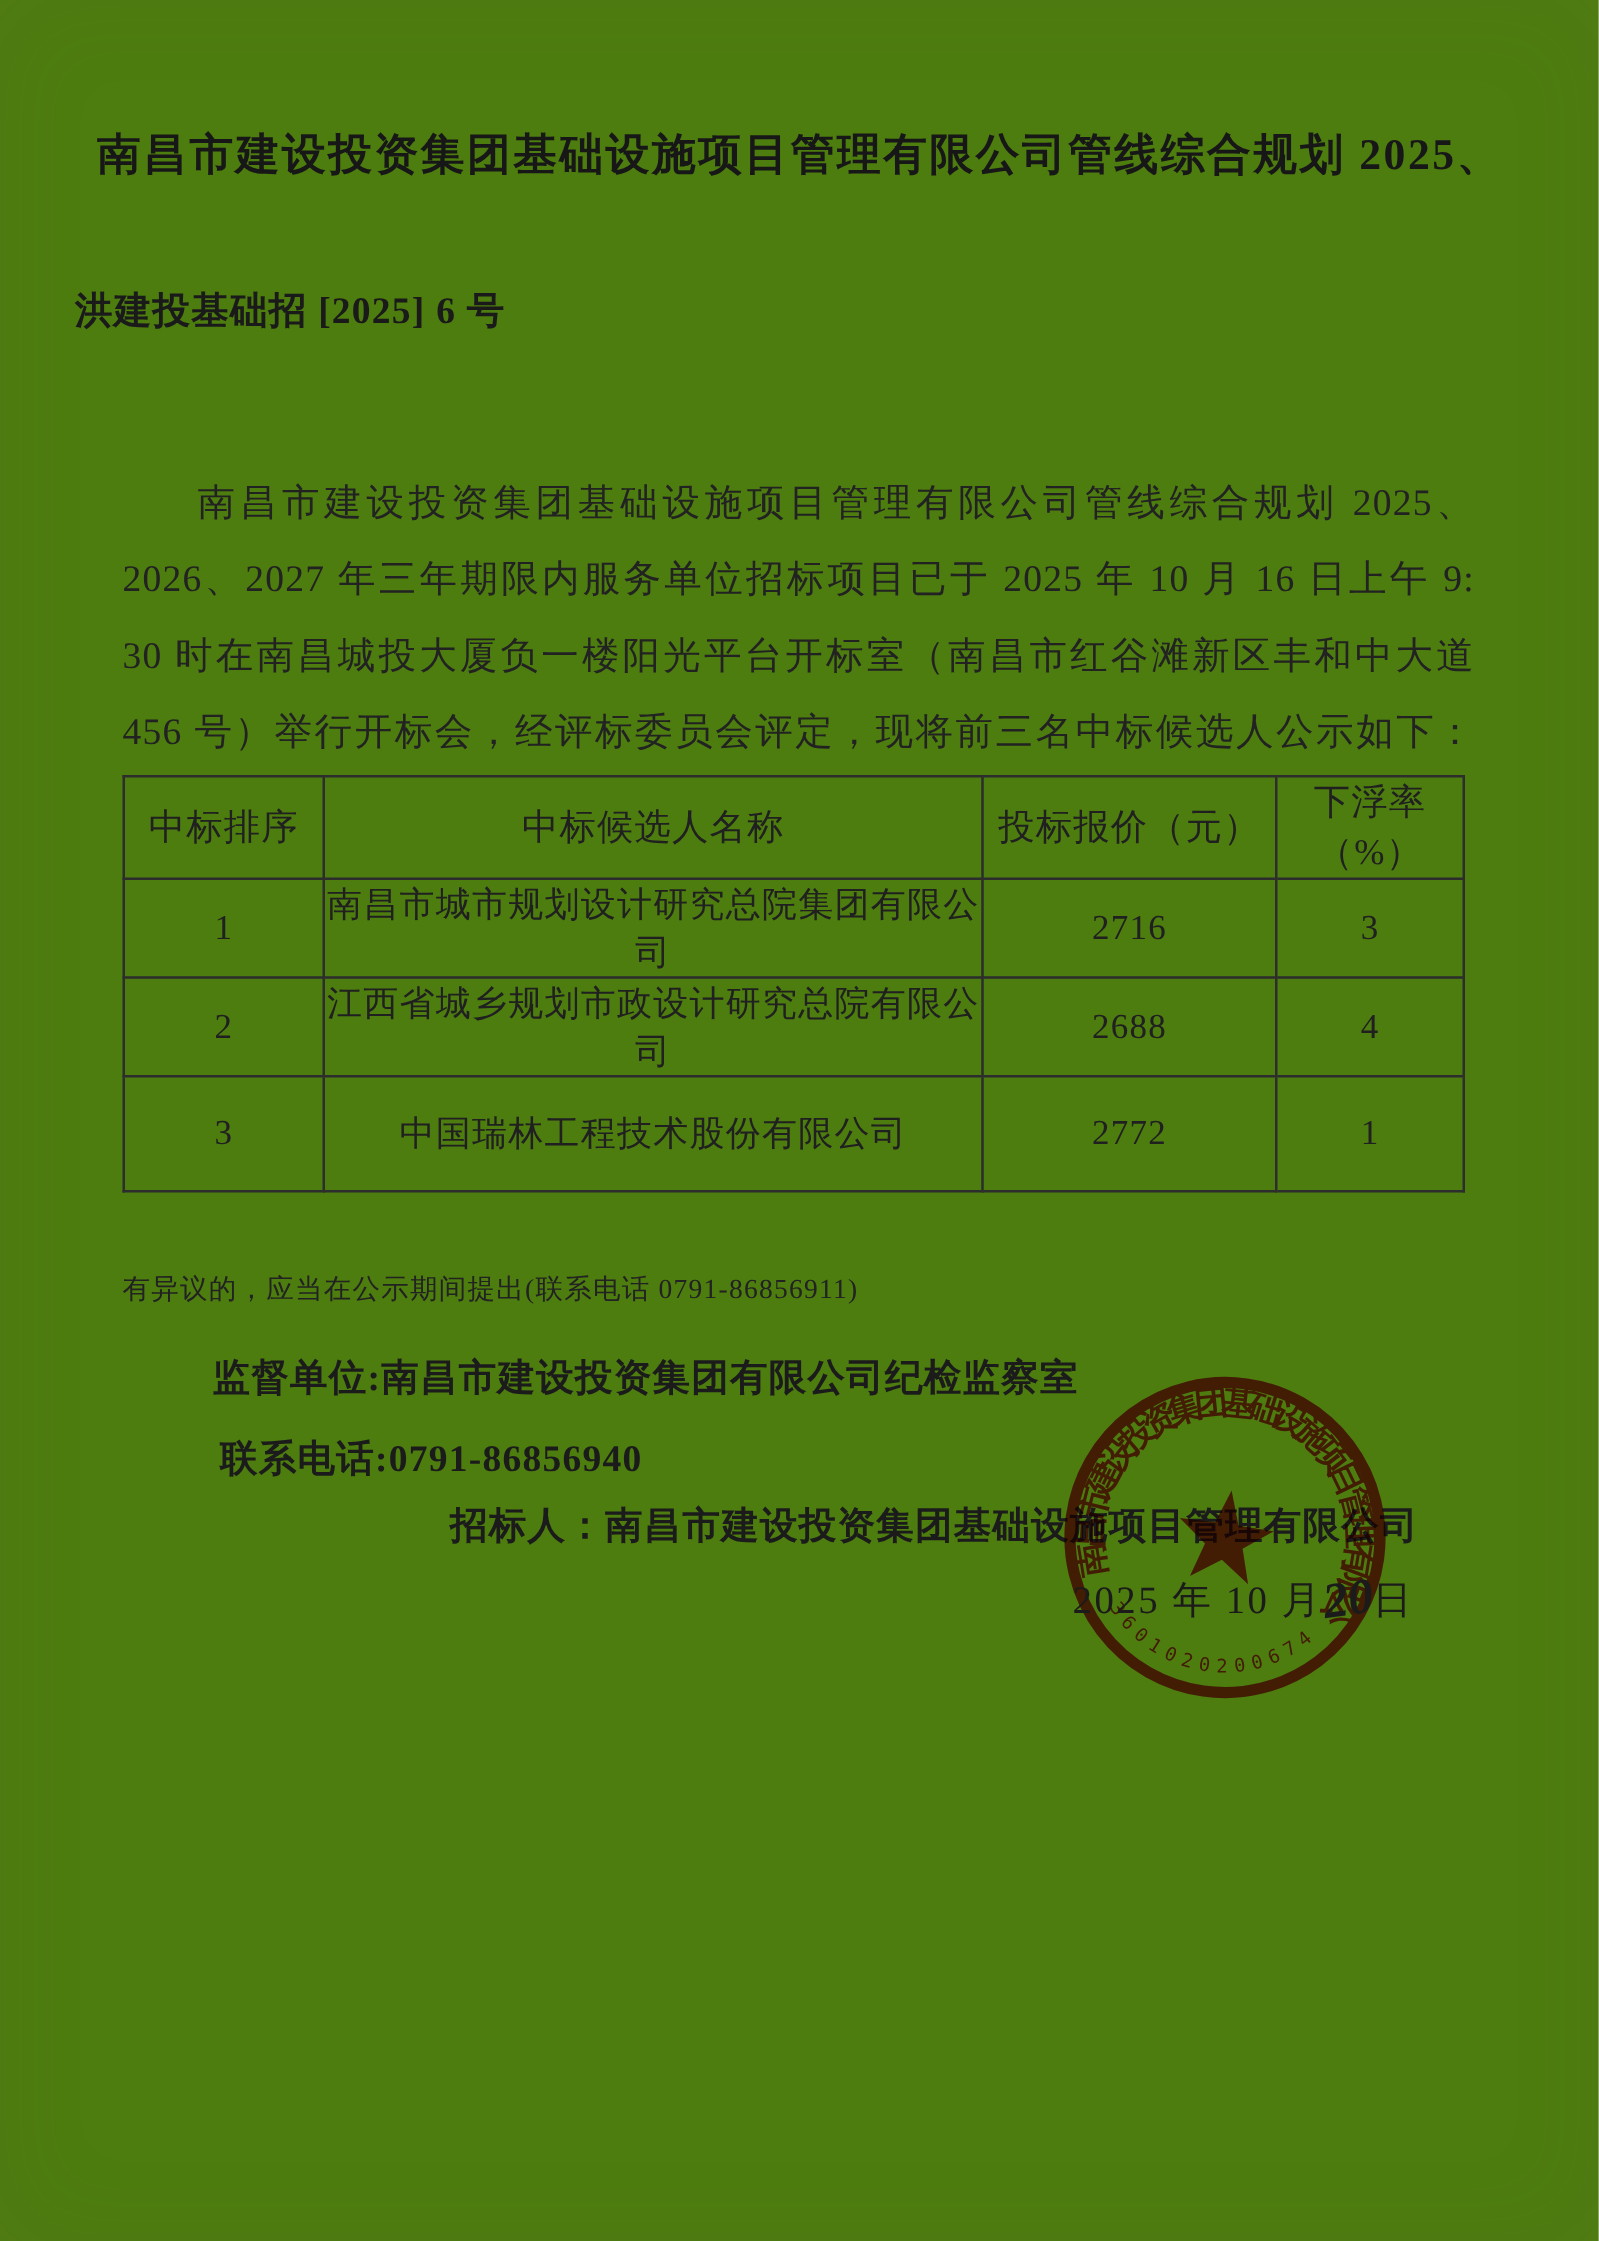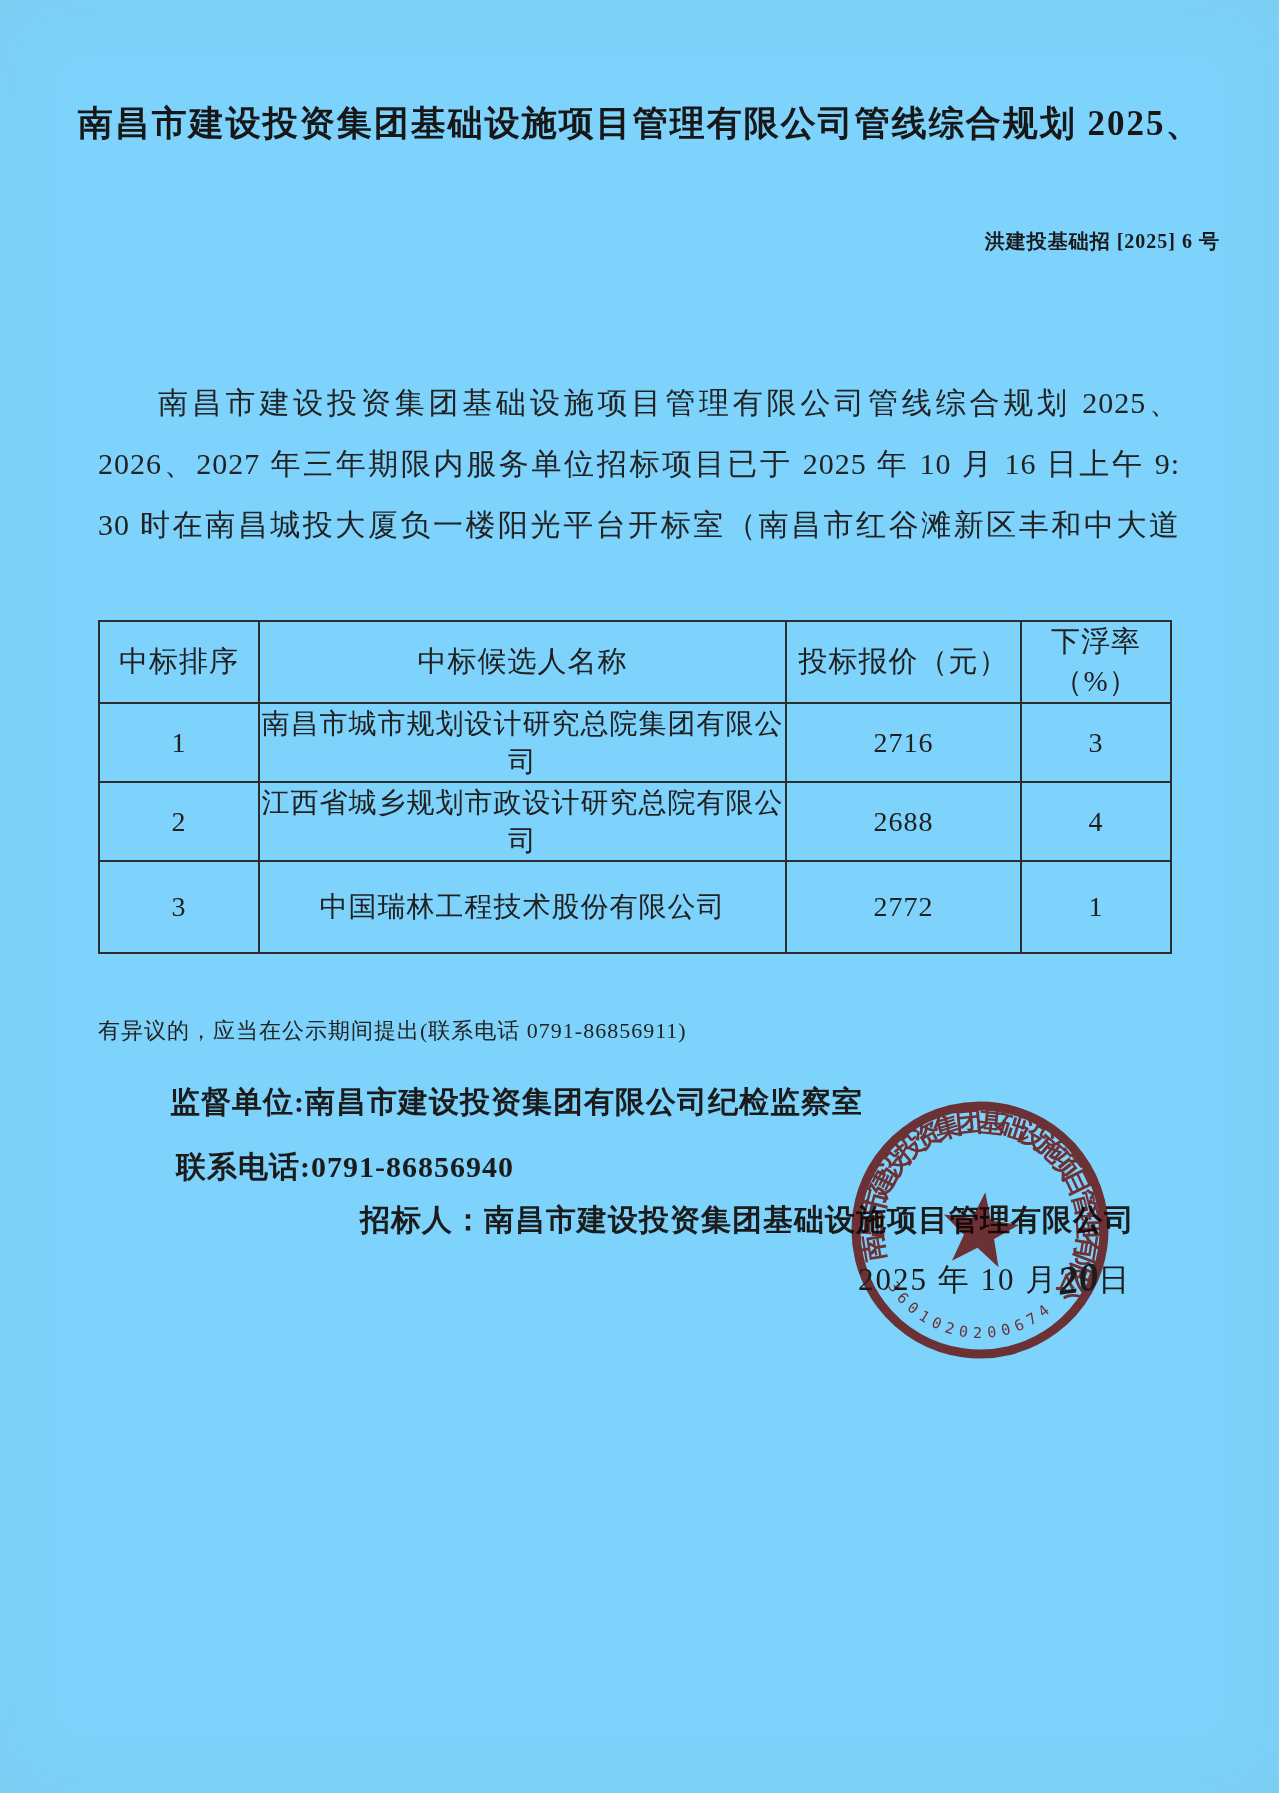--- a/index.html
+++ b/index.html
@@ -1,33 +1,33 @@
 <!DOCTYPE html>
 <html><head>
 <meta charset="utf-8">
 <style>
   html,body{margin:0;padding:0;background:#e9e7e3;}
   .page{
     position:relative;
     width:1279px;height:1793px;
     margin:0 auto;
-    background:#7dd3fc;
+    background:#4d7c0f;
     box-shadow:inset 0 0 80px rgba(120,110,95,.08);
     font-family:"Liberation Serif","DejaVu Serif",serif;
     color:#1c1c1c;
     overflow:hidden;
   }
   .abs{position:absolute;}
   .title-line{
     left:60px;width:1160px;text-align:center;
     font-size:35px;font-weight:bold;letter-spacing:2px;color:#171717;
   }
   .doc-num{
-    left:60px;width:1160px;text-align:right;
-    font-size:20px;font-weight:bold;letter-spacing:1px;color:#1a1a1a;
+    left:60px;width:1160px;text-align:left;
+    font-size:30px;font-weight:bold;letter-spacing:1px;color:#1a1a1a;
   }
   .para{
     left:98px;width:1082px;top:372px;
     font-size:30px;letter-spacing:1px;color:#222;
   }
   .para-line{
     display:block;height:61px;line-height:61px;
     text-align:justify;text-align-last:justify;white-space:nowrap;
   }
   .para-line.first{text-indent:2em;}
@@ -89,20 +89,21 @@
 
 <div class="page">
 
   <div class="abs title-line" style="top:100px">南昌市建设投资集团基础设施项目管理有限公司管线综合规划 2025、</div>
   <div class="abs doc-num" style="top:228px">洪建投基础招 [2025] 6 号</div>
 
   <div class="abs para">
     <span class="para-line first">南昌市建设投资集团基础设施项目管理有限公司管线综合规划 2025、</span>
     <span class="para-line">2026、2027 年三年期限内服务单位招标项目已于 2025 年 10 月 16 日上午 9:</span>
     <span class="para-line">30 时在南昌城投大厦负一楼阳光平台开标室（南昌市红谷滩新区丰和中大道</span>
+    <span class="para-line">456 号）举行开标会，经评标委员会评定，现将前三名中标候选人公示如下：</span>
   </div>
 
   <table class="results">
     <colgroup>
       <col class="col-rank">
         <col class="col-name">
         <col class="col-price">
         <col class="col-disc">
     </colgroup>
     <tbody>

